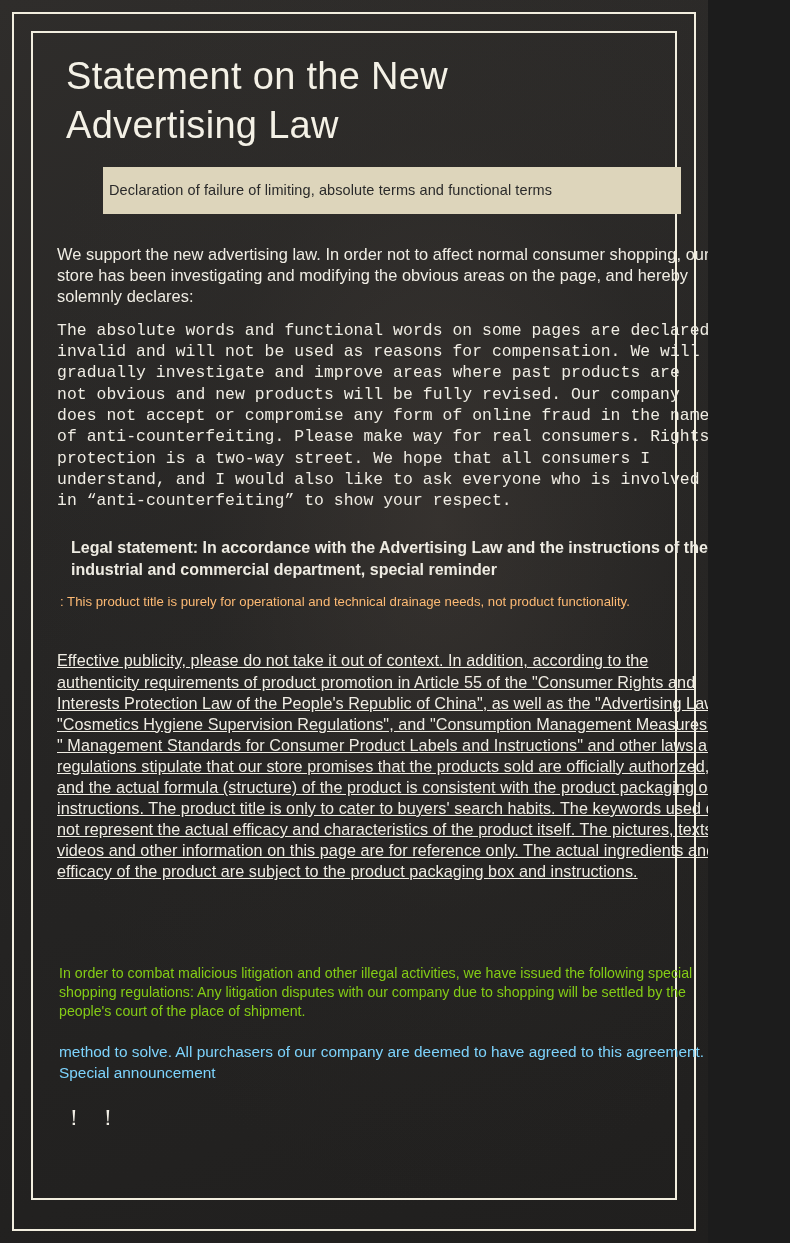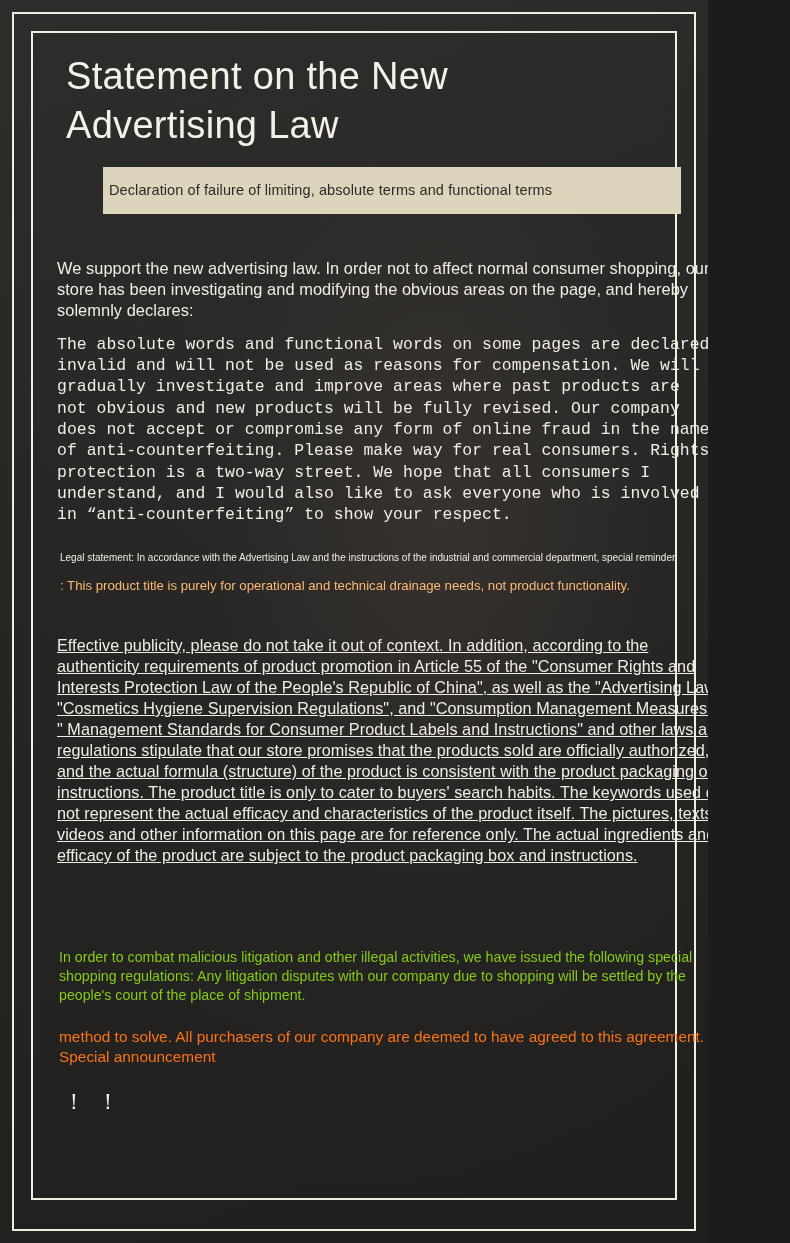--- a/index.html
+++ b/index.html
@@ -80,29 +80,30 @@
   }
   p {
     margin: 0 0 0 0;
   }
   .para {
     font-size: 16.4px;
     line-height: 1.30;
     letter-spacing: 0.05px;
     color: #f0ede4;
   }
-  .p1 { margin-top: 44px; width: 662px; }
+  .p1 { margin-top: 30px; width: 662px; }
   .p2 { margin-top: 12px; width: 662px; font-family: Liberation Mono, monospace; }
   .legal {
-    font-size: 10px;
+    font-size: 16px;
     line-height: 1.35;
     margin-top: 26px;
-    margin-left: 3px;
+    margin-left: 14px;
     width: 650px;
     color: #eeebe2;
+    font-weight: bold;
   }
   .legal-sub {
     font-size: 13.2px;
     line-height: 1.35;
     margin-top: 12px;
     margin-left: 3px;
     width: 690px;
     color: #fdba74;
   }
   .p3 {
@@ -118,21 +119,21 @@
     margin-left: 2px;
     width: 640px;
     color: #84cc16;
   }
   .p5 {
     font-size: 15.4px;
     line-height: 1.32;
     margin-top: 22px;
     margin-left: 2px;
     width: 660px;
-    color: #f97316;
+    color: #7dd3fc;
   }
   .exclaim {
     margin-top: 20px;
     margin-left: 6px;
     font-size: 22px;
     letter-spacing: 12px;
     color: #f2efe6;
   }
 </style>
 </head>

